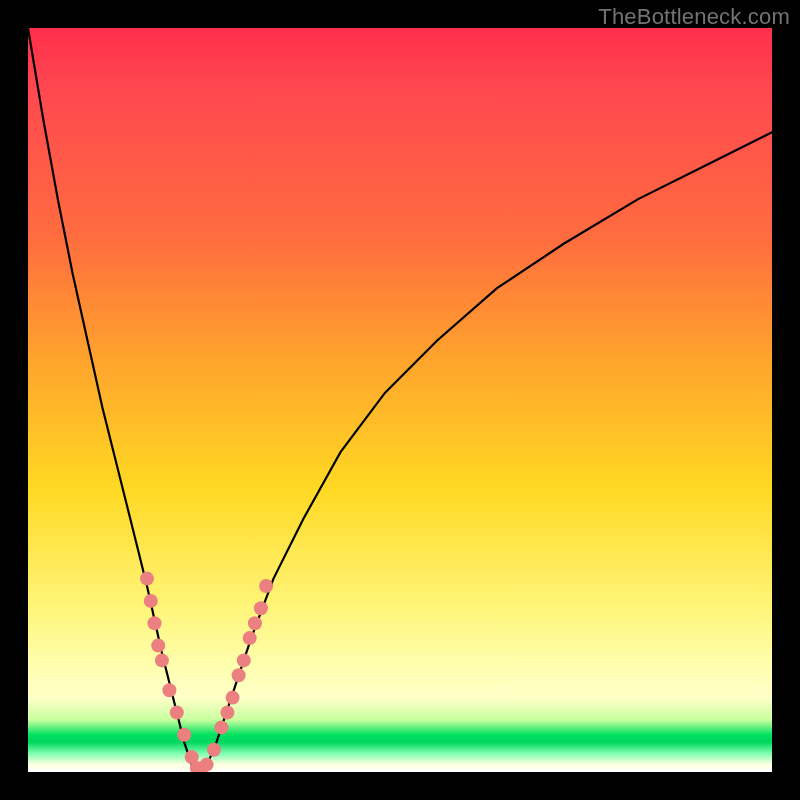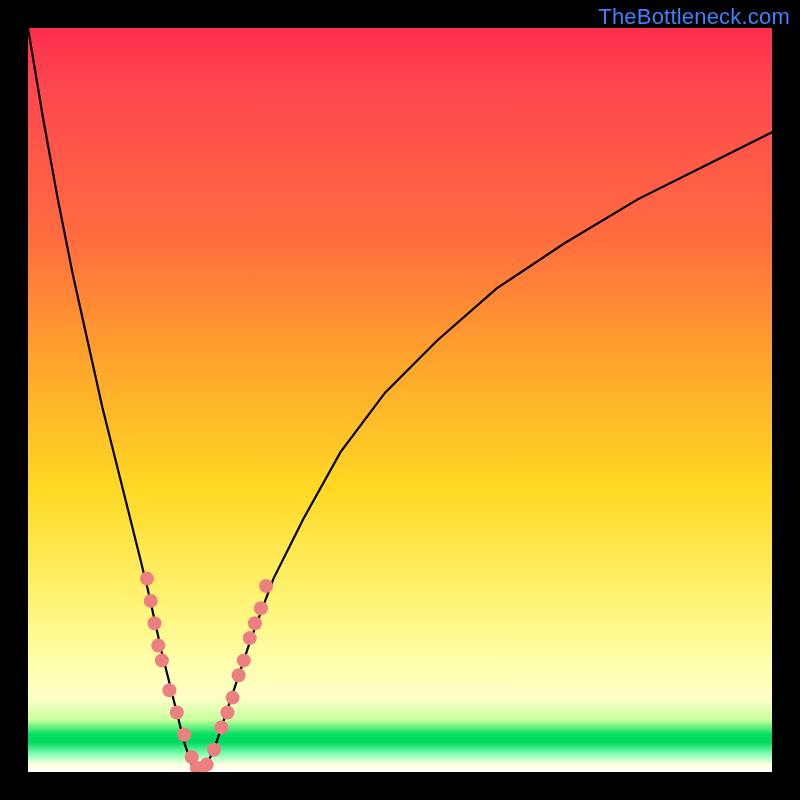--- a/index.html
+++ b/index.html
@@ -41,21 +41,21 @@
         #00d75e 96%,
         #7fffb0 97.5%,
         #ffffe0 99%,
         #ffffff 100%
       );
   }
   .watermark {
     position: absolute;
     top: 4px;
     right: 10px;
-    color: #3b82f6;
+    color: #737373;
     font-size: 22px;
     font-weight: 500;
     letter-spacing: 0.2px;
     user-select: none;
   }
   svg.curve {
     position: absolute;
     top: 0;
     left: 0;
   }

